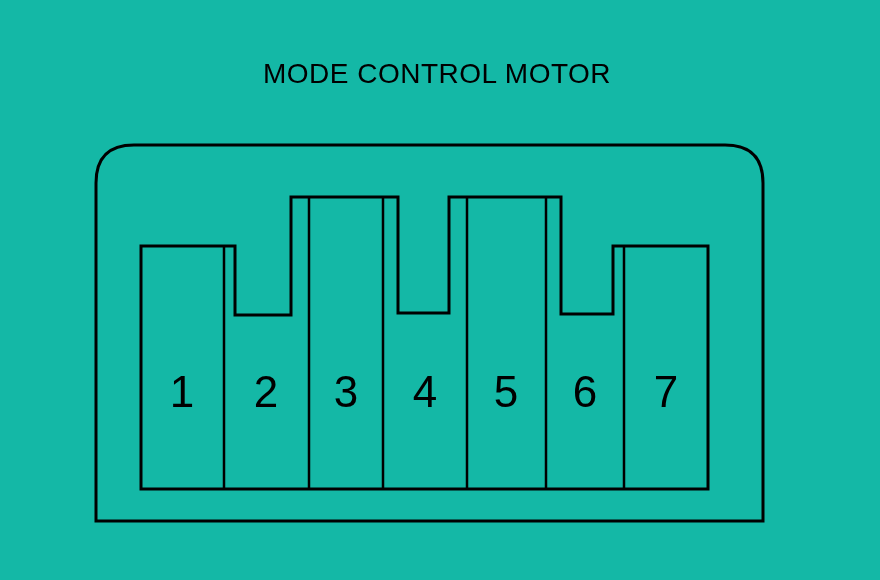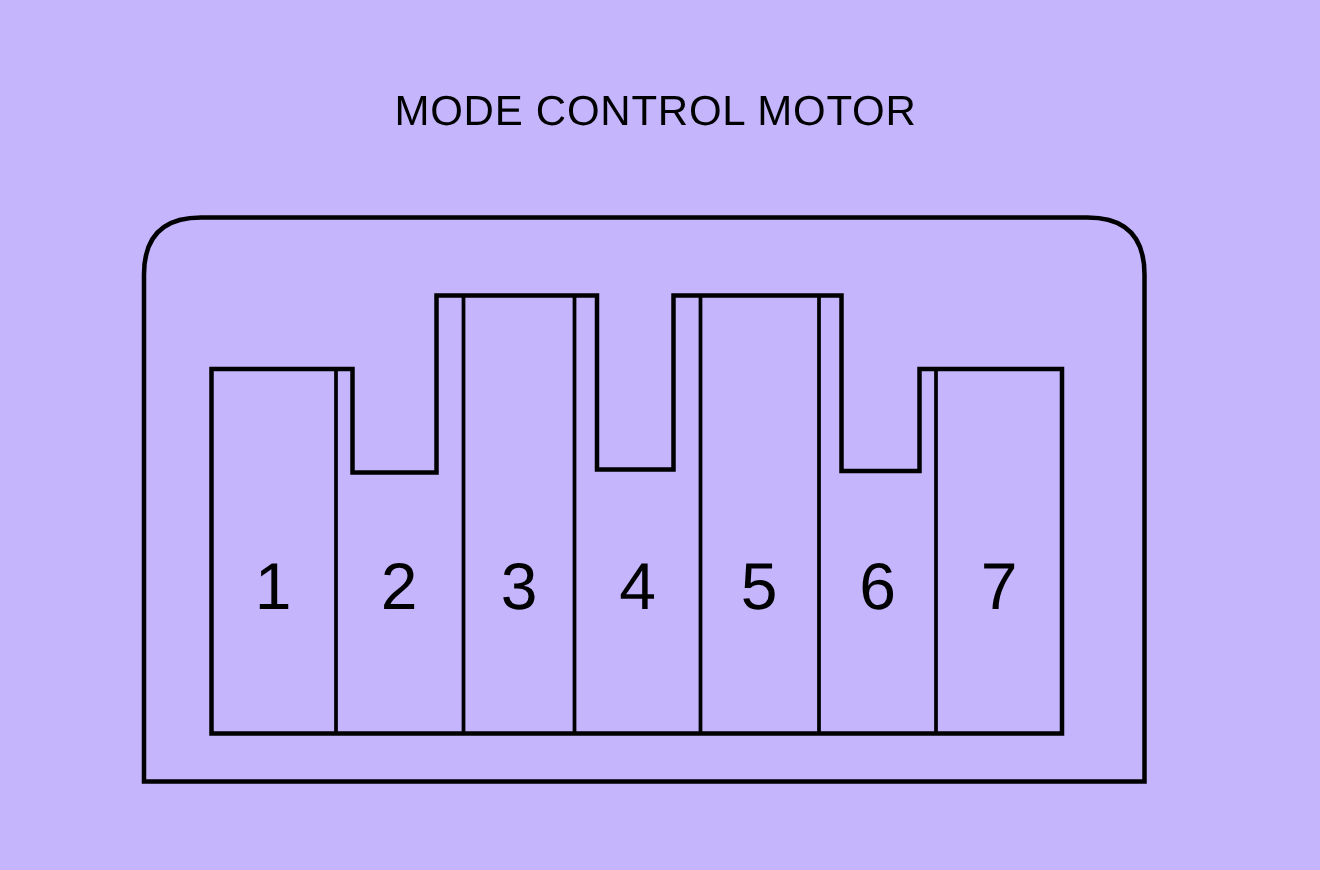--- a/index.html
+++ b/index.html
@@ -5,21 +5,21 @@
   html, body {
     margin: 0;
     padding: 0;
     background: #ffffff;
     font-family: "Liberation Sans", sans-serif;
   }
   .canvas {
     position: relative;
     width: 880px;
     height: 580px;
-    background: #c4b5fd;
+    background: #14b8a6;
     overflow: hidden;
   }
   .diagram-title {
     position: absolute;
     left: 0;
     top: 58px;
     width: 874px;
     text-align: center;
     font-size: 28px;
     letter-spacing: 0.5px;

